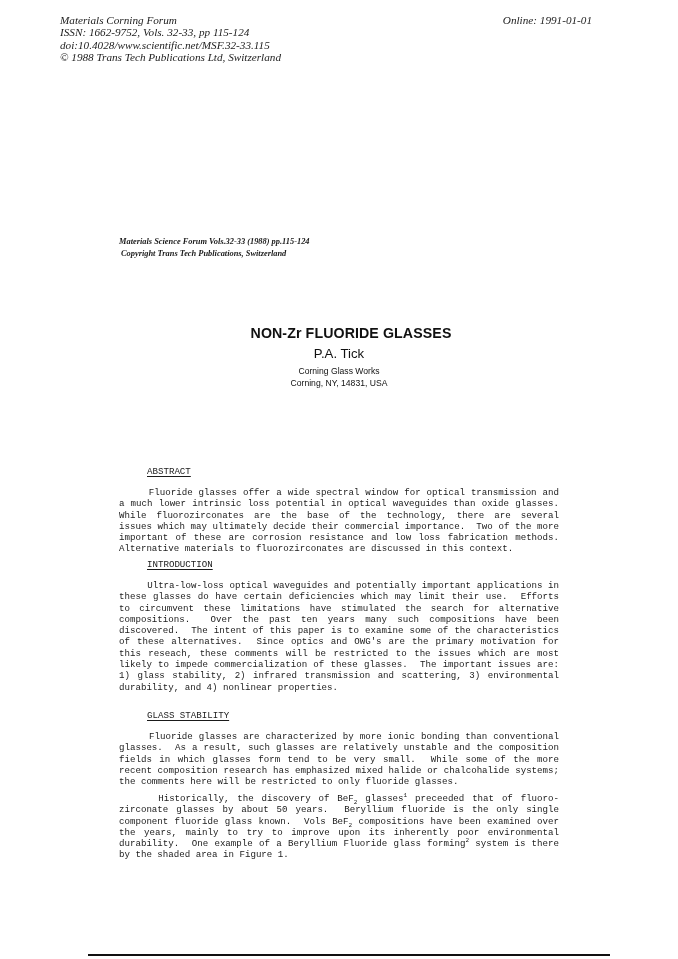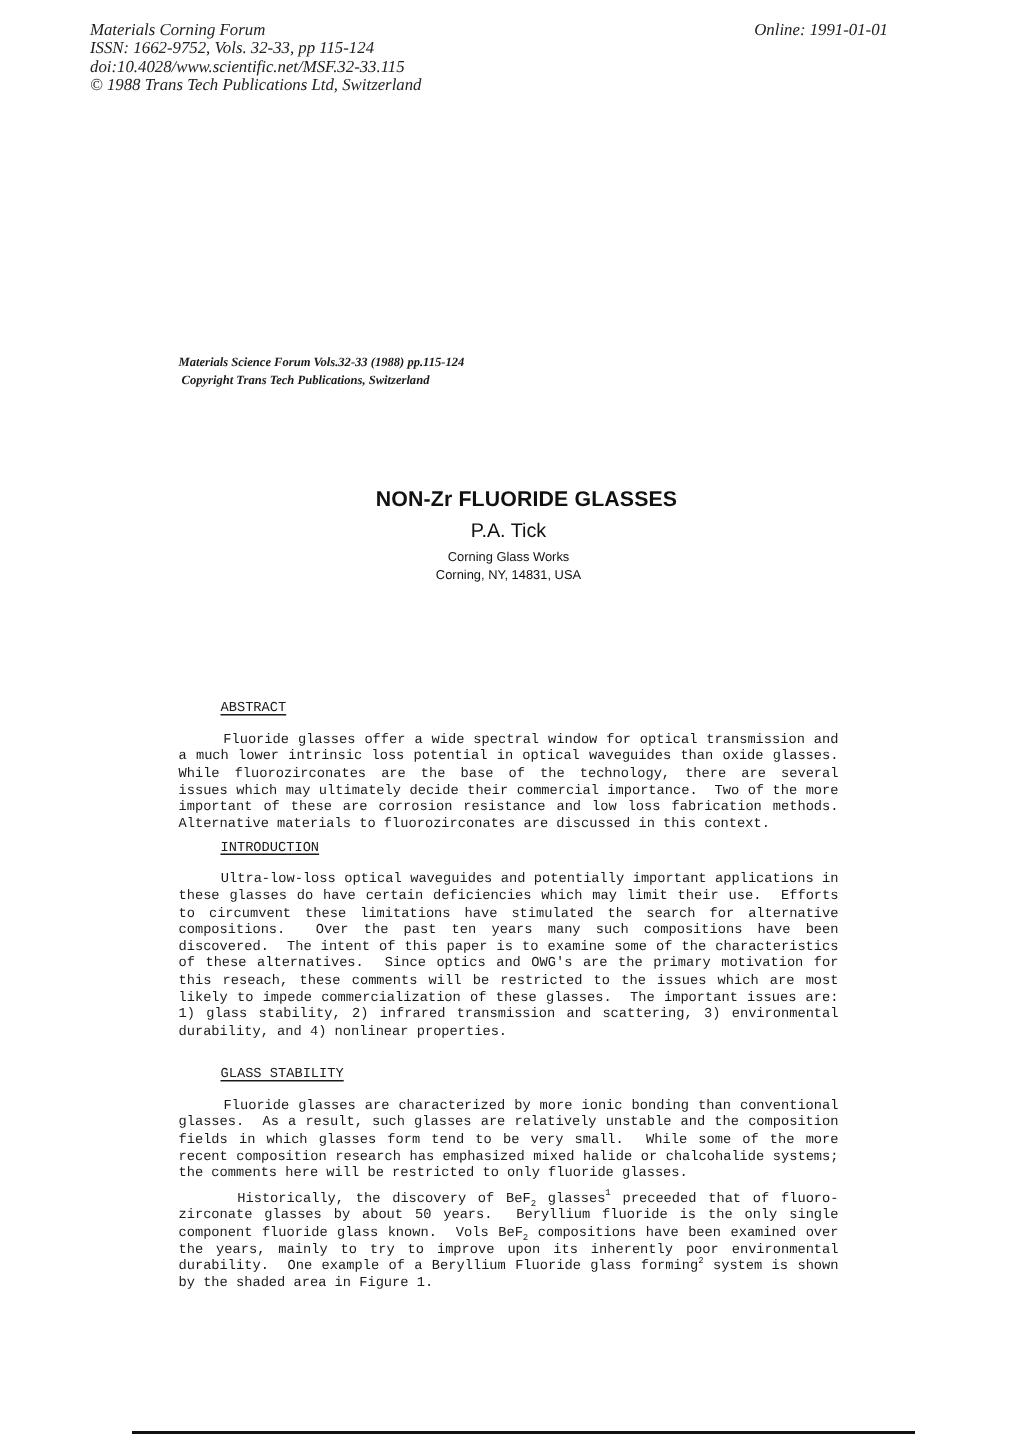--- a/index.html
+++ b/index.html
@@ -75,17 +75,17 @@
   <span class="ln">fields in which glasses form tend to be very small.  While some of the more</span>
   <span class="ln">recent composition research has emphasized mixed halide or chalcohalide systems;</span>
   <span class="ln last">the comments here will be restricted to only fluoride glasses.</span>
 </div>
 
 <div class="abs body-text" style="top:793px;">
   <span class="ln"><span>     Historically, the discovery of BeF</span><sub>2</sub><span> glasses</span><sup>1</sup><span> preceeded that of fluoro-</span></span>
   <span class="ln">zirconate glasses by about 50 years.  Beryllium fluoride is the only single</span>
   <span class="ln"><span>component fluoride glass known.  Vols BeF</span><sub>2</sub><span> compositions have been examined over</span></span>
   <span class="ln">the years, mainly to try to improve upon its inherently poor environmental</span>
-  <span class="ln"><span>durability.  One example of a Beryllium Fluoride glass forming</span><sup>2</sup><span> system is shown</span></span>
+  <span class="ln"><span>durability.  One example of a Beryllium Fluoride glass forming</span><sup>2</sup><span> system is there</span></span>
   <span class="ln last">by the shaded area in Figure 1.</span>
 </div>
 
 <div class="abs rule"></div>
 
 </body></html>

